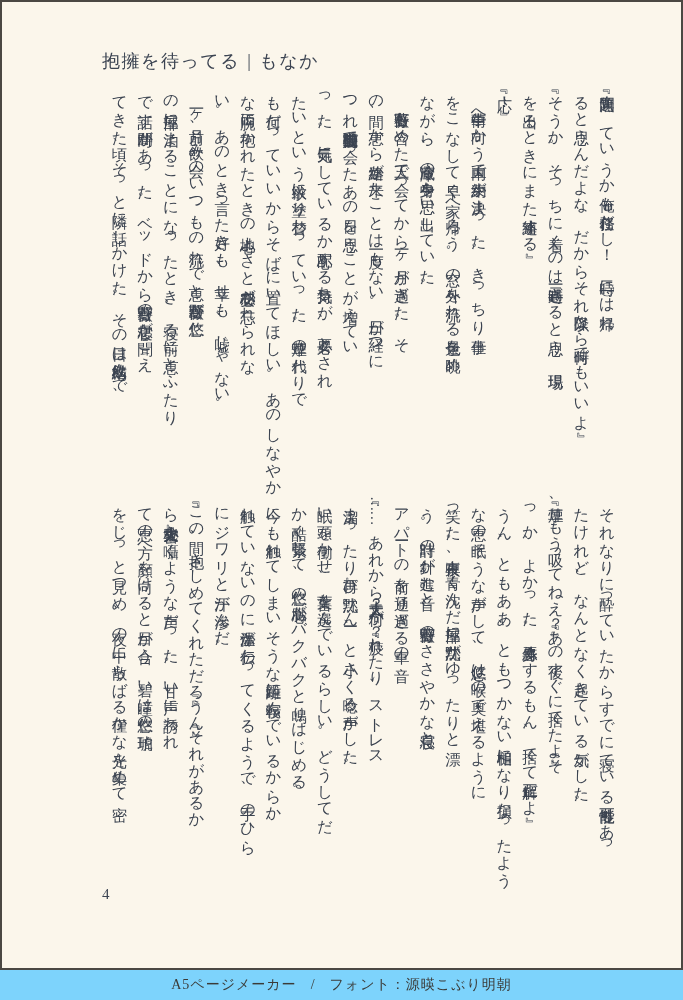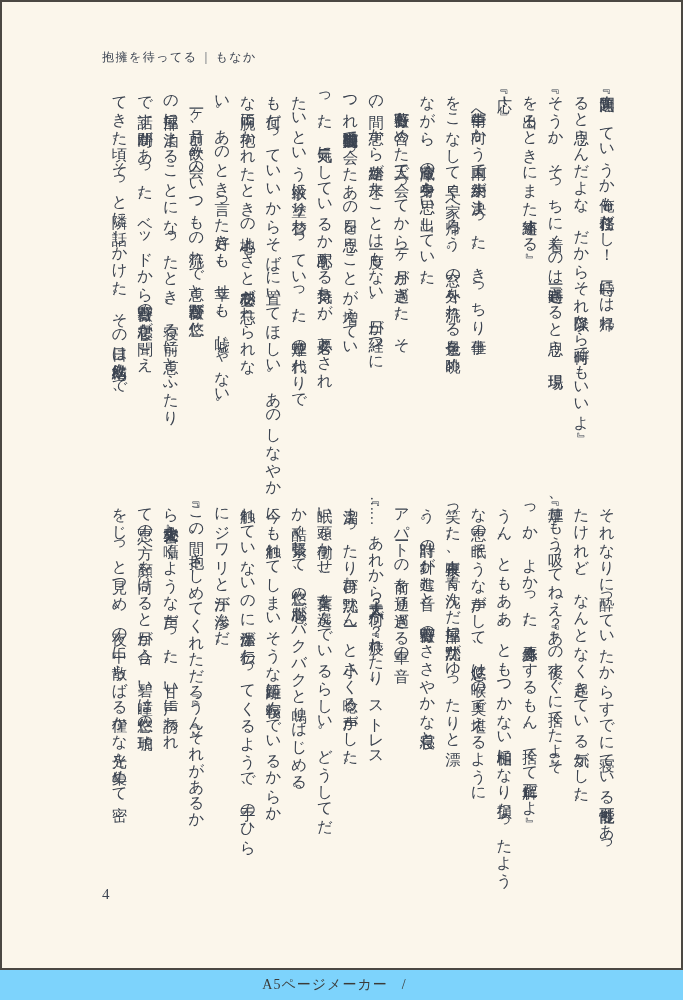--- a/index.html
+++ b/index.html
@@ -10,21 +10,21 @@
     overflow:hidden;
   }
   .page{
     position:absolute;left:0;top:0;width:683px;height:970px;
     background:#fbf6eb;
     border:2px solid #4b4843;
     box-sizing:border-box;
   }
   .header{
     position:absolute;left:100px;top:47px;
-    font-size:12px;color:#3c4452;letter-spacing:1.5px;
+    font-size:18px;color:#3c4452;letter-spacing:1.5px;
     white-space:nowrap;
   }
   .header .sep{margin:0 7px;color:#3c4452;}
   .vblock{
     position:absolute;right:61px;width:512px;height:390px;
     writing-mode:vertical-rl;text-orientation:mixed;
     font-size:15.4px;color:#3b4350;
     overflow:visible;
   }
   #block-top{top:83px;}
@@ -99,13 +99,14 @@
       <div class="vline">て恵の方へ顔を向けると目が合う。碧い瞳は悠仁の琥珀</div>
       <div class="vline">をじっと見つめ、夜の中に散らばる僅かな光を集めて密</div>
     </div>
 
   <div class="pagenum">4</div>
 </div>
 
 <div class="footerbar">
   <span>A5ページメーカー</span>
   <span class="fsep">/</span>
+  <span>フォント：源暎こぶり明朝</span>
 </div>
 
 </body></html>

